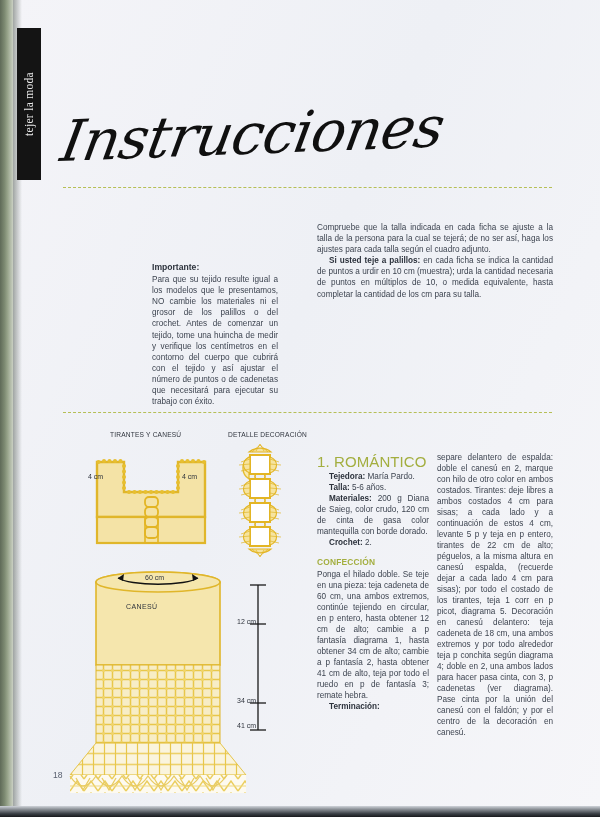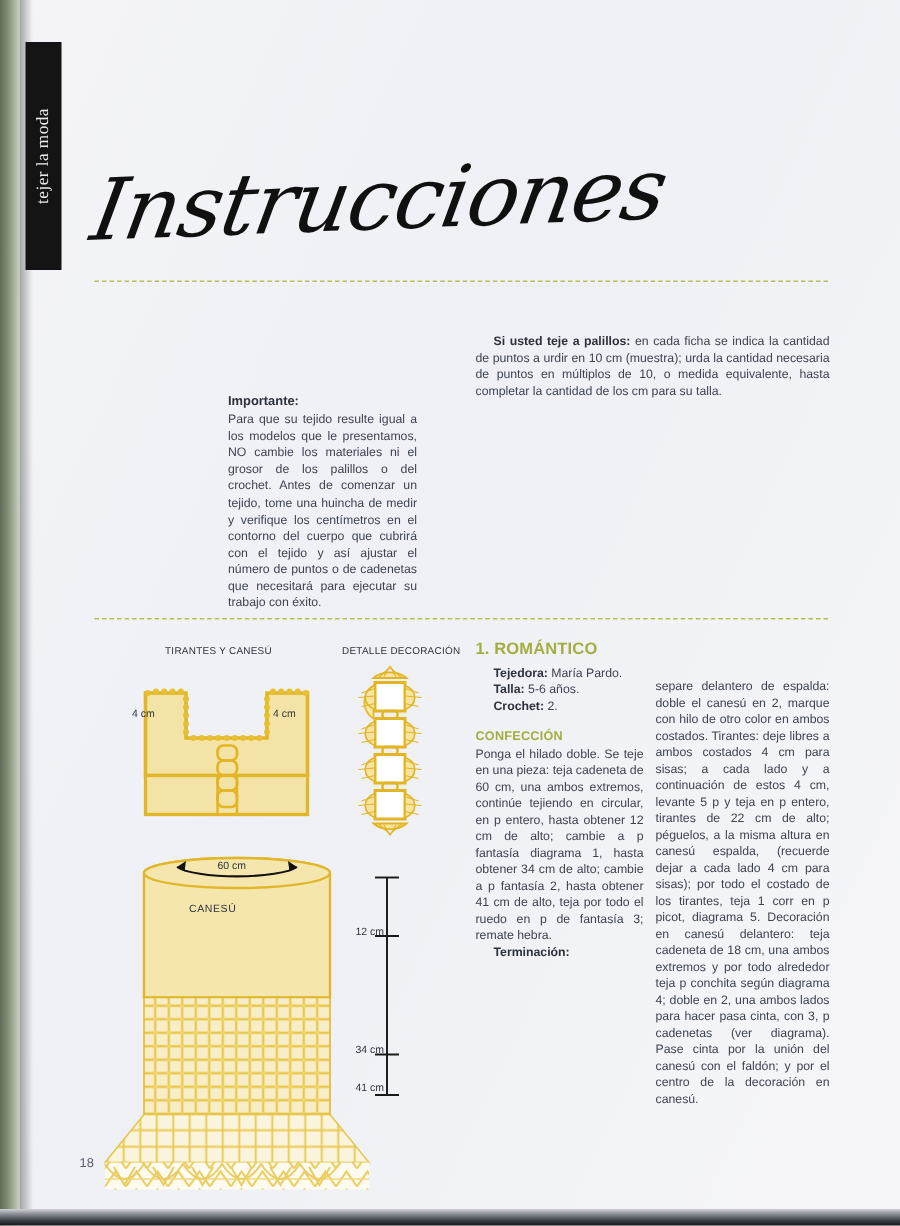--- a/index.html
+++ b/index.html
@@ -134,25 +134,26 @@
     position: absolute;
     color: #3d4450;
     font-family: "Liberation Sans", sans-serif;
     font-size: 8.2px;
     line-height: 11.0px;
     text-align: justify;
   }
   .col-lower p { margin: 0; }
   .title-romantico {
     color: #a3ae3f;
-    font-weight: bold;
-    font-size: 11px;
+    font-weight: normal;
+    font-size: 15px;
     letter-spacing: .1px;
     margin-bottom: 4px;
     display: block;
+    margin-top: 28px;
   }
   .sub-olive {
     color: #a3ae3f;
     font-weight: bold;
     font-size: 8.4px;
     letter-spacing: .2px;
     display: block;
     margin-top: 9px;
     margin-bottom: 1px;
   }
@@ -223,20 +224,21 @@
 
   <div class="divider" id="divider-top" style="border-top-color: rgb(182, 191, 86);"></div>
   <div class="divider" id="divider-mid" style="border-top-color: rgb(182, 191, 86);"></div>
 
   <div class="col" id="col-importante">
     <span class="heading-bold">Importante:</span>
     <p>Para que su tejido resulte igual a los modelos que le presentamos, NO cambie los materiales ni el grosor de los palillos o del crochet. Antes de comenzar un tejido, tome una huincha de medir y verifique los centímetros en el contorno del cuerpo que cubrirá con el tejido y así ajustar el número de puntos o de cadenetas que necesitará para ejecutar su trabajo con éxito.</p>
   </div>
 
   <div class="col" id="col-compruebe">
+    <p>Compruebe que la talla indicada en cada ficha se ajuste a la talla de la persona para la cual se tejerá; de no ser así, haga los ajustes para cada talla según el cuadro adjunto.</p>
     <p><b class="k">Si usted teje a palillos:</b><span> en cada ficha se indica la cantidad de puntos a urdir en 10 cm (muestra); urda la cantidad necesaria de puntos en múltiplos de 10, o medida equivalente, hasta completar la cantidad de los cm para su talla.</span></p>
   </div>
 
   <svg class="svg-layer" width="600" height="817">
     <defs>
       <pattern id="meshA" width="9" height="9" patternUnits="userSpaceOnUse">
         <rect width="9" height="9" fill="#f7edc6"></rect>
         <path d="M0 4.5 H9 M4.5 0 V9" stroke="#e8c74a" stroke-width="1.5"></path>
         <circle cx="4.5" cy="4.5" r="1.5" fill="#f0d469"></circle>
       </pattern>
@@ -401,20 +403,21 @@
   <div class="cmlabel" id="cm-60">60 cm</div>
   <div class="cmlabel" id="cm-12">12 cm</div>
   <div class="cmlabel" id="cm-34">34 cm</div>
   <div class="cmlabel" id="cm-41">41 cm</div>
   <div class="canesu-text">CANESÚ</div>
 
   <div class="col-lower" id="col-romantico">
     <span class="title-romantico" style="color: rgb(163, 174, 63);">1. ROMÁNTICO</span>
     <p><b class="k">Tejedora:</b><span> María Pardo.</span></p>
     <p><b class="k">Talla:</b><span> 5-6 años.</span></p>
+    <p><b class="k">Materiales:</b><span> 200 g Diana de Saieg, color crudo, 120 cm de cinta de gasa color mantequilla con borde dorado.</span></p>
     <p><b class="k">Crochet:</b><span> 2.</span></p>
     <span class="sub-olive" style="color: rgb(163, 174, 63);">CONFECCIÓN</span>
     <p>Ponga el hilado doble. Se teje en una pieza: teja cadeneta de 60 cm, una ambos extremos, continúe tejiendo en circular, en p entero, hasta obtener 12 cm de alto; cambie a p fantasía diagrama 1, hasta obtener 34 cm de alto; cambie a p fantasía 2, hasta obtener 41 cm de alto, teja por todo el ruedo en p de fantasía 3; remate hebra.</p>
     <p><b class="k">Terminación:</b></p>
   </div>
 
   <div class="col-lower" id="col-right" style="top: 452px;">
     <p> separe delantero de espalda: doble el canesú en 2, marque con hilo de otro color en ambos costados. Tirantes: deje libres a ambos costados 4 cm para sisas; a cada lado y a continuación de estos 4 cm, levante 5 p y teja en p entero, tirantes de 22 cm de alto; péguelos, a la misma altura en canesú espalda, (recuerde dejar a cada lado 4 cm para sisas); por todo el costado de los tirantes, teja 1 corr en p picot, diagrama 5. Decoración en canesú delantero: teja cadeneta de 18 cm, una ambos extremos y por todo alrededor teja p conchita según diagrama 4; doble en 2, una ambos lados para hacer pasa cinta, con 3, p cadenetas (ver diagrama). Pase cinta por la unión del canesú con el faldón; y por el centro de la decoración en canesú.</p>
   </div>
 

